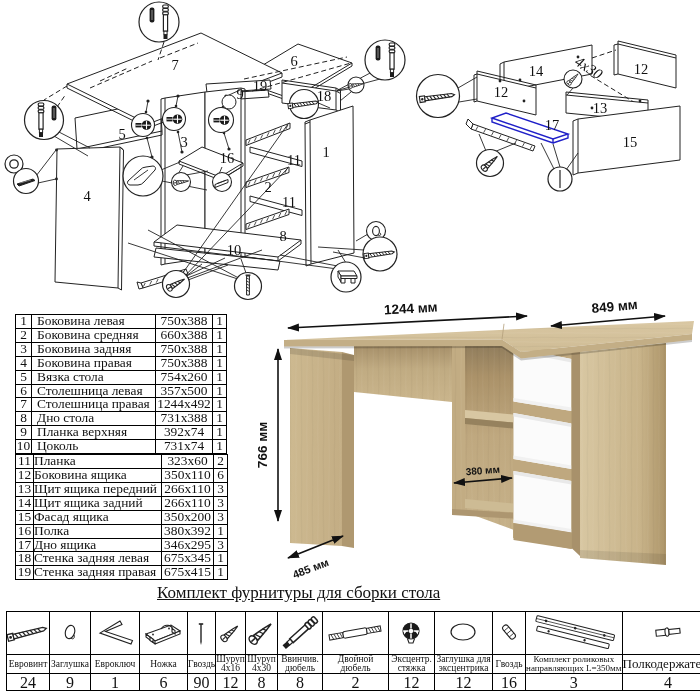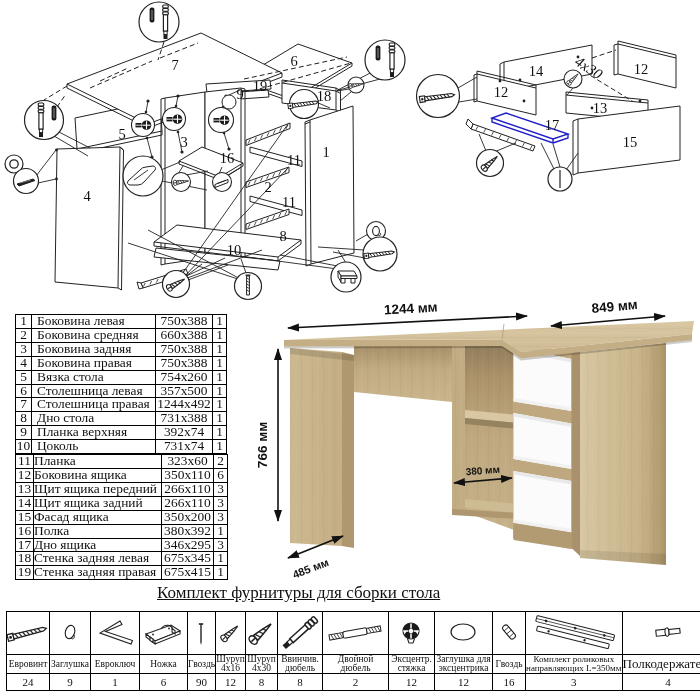--- a/index.html
+++ b/index.html
@@ -14,21 +14,21 @@
   #parts .nm{padding-left:5px;}
   #parts .sz{text-align:center;margin-left:36px;}
   #parts .q{text-align:center;}
   #lower td.nm{text-align:left;padding-left:0;}
   
   #hw{left:6px;top:611px;}
   #hw td{border:1px solid #000;padding:0;color:#111;text-align:center;vertical-align:middle;}
   #hw .icn{height:43px;}
   #hw .icn svg{display:block;margin:0 auto;}
   #hw .nm{font-size:9.5px;line-height:8.8px;height:18px;white-space:nowrap;overflow:hidden;}
-  #hw .q{font-size:11px;line-height:15px;height:16px;}
+  #hw .q{font-size:16px;line-height:15px;height:16px;}
   #title{left:157px;top:583px;font-size:17px;color:#111;white-space:nowrap;text-decoration:underline;}
 </style>
 </head>
 <body>
 <div id="page">
 
   <svg class="abs" style="left:0;top:0" width="700" height="310" viewBox="0 0 700 310">
 <defs>
 <g id="euroV">
  <rect x="-16" y="-2.6" width="4.5" height="5.2" fill="#fff" stroke="#222" stroke-width="1"></rect>

